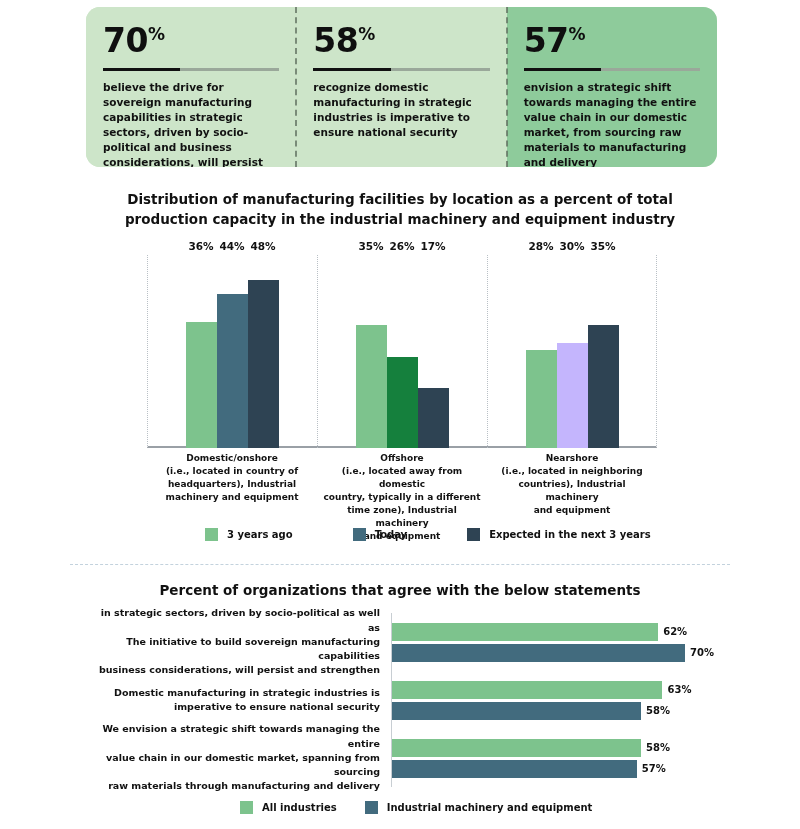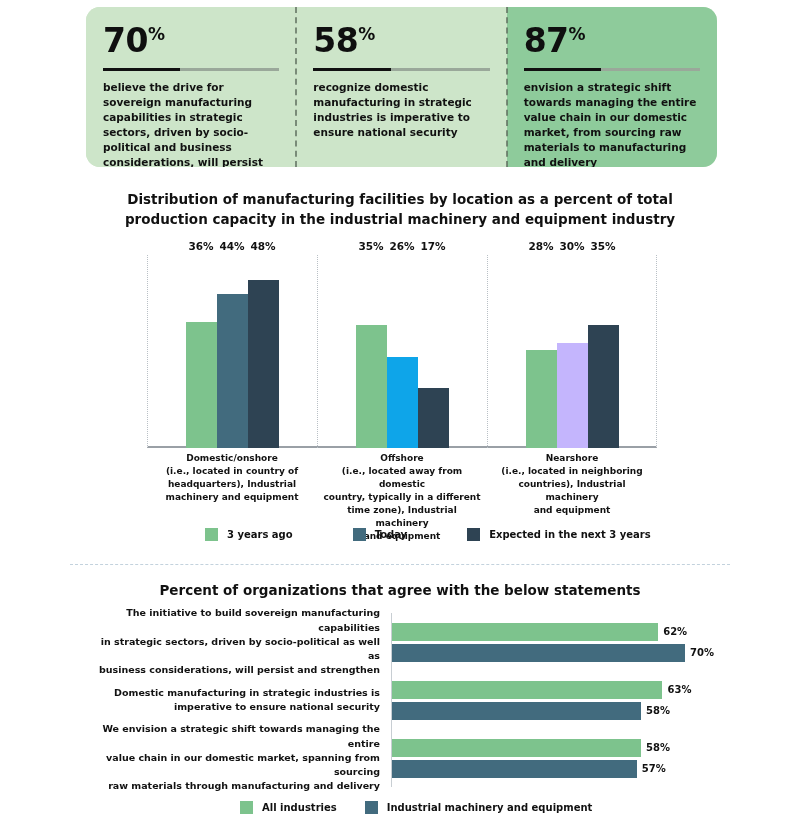--- a/index.html
+++ b/index.html
@@ -245,21 +245,21 @@
   </div>
   <div class="stat-card pale" style="background: rgb(205, 229, 201);">
     <div class="stat-number">
       <span>58</span><sup>%</sup>
     </div>
     <div class="stat-rule"></div>
     <div class="stat-text">recognize domestic manufacturing in strategic industries is imperative to ensure national security</div>
   </div>
   <div class="stat-card vivid" style="background: rgb(142, 203, 155);">
     <div class="stat-number">
-      <span>87</span><sup>%</sup>
+      <span>57</span><sup>%</sup>
     </div>
     <div class="stat-rule"></div>
     <div class="stat-text">envision a strategic shift towards managing the entire value chain in our domestic market, from sourcing raw materials to manufacturing and delivery</div>
   </div>
 </div>
 
 <div class="chart-title" id="title-1">Distribution of manufacturing facilities by location as a percent of total production capacity in the industrial machinery and equipment industry</div>
 
 <div class="vchart">
   <div class="vchart-frame"></div>
@@ -281,21 +281,21 @@
           </div>
         </div>
       </div>
       <div class="vgroup">
         <div class="vbar-wrap">
           <div class="vbar" style="height: 63.6364%; background: rgb(125, 195, 141);">
             <div class="vbar-label">35%</div>
           </div>
         </div>
         <div class="vbar-wrap">
-          <div class="vbar" style="height: 47.2727%; background: #0ea5e9;">
+          <div class="vbar" style="height: 47.2727%; background: #15803d;">
             <div class="vbar-label">26%</div>
           </div>
         </div>
         <div class="vbar-wrap">
           <div class="vbar" style="height: 30.9091%; background: rgb(46, 67, 83); padding-left: 17px;">
             <div class="vbar-label">17%</div>
           </div>
         </div>
       </div>
       <div class="vgroup">
@@ -354,22 +354,22 @@
     </div>
   </div>
 
 <div class="divider"></div>
 
 <div class="chart-title" id="title-2">Percent of organizations that agree with the below statements</div>
 
 <div class="hchart" id="hchart">
     <div class="hrow">
       <div class="hlabel">
+        <div>in strategic sectors, driven by socio-political as well as</div>
         <div>The initiative to build sovereign manufacturing capabilities</div>
-        <div>in strategic sectors, driven by socio-political as well as</div>
         <div>business considerations, will persist and strengthen</div>
       </div>
       <div class="hbars">
         <div class="hbar-line">
           <div class="hbar" style="width: 82.6667%; background: rgb(125, 195, 141);"></div>
           <div class="hbar-label">62%</div>
         </div>
         <div class="hbar-line">
           <div class="hbar" style="width: 93.3333%; background: rgb(66, 107, 126);"></div>
           <div class="hbar-label">70%</div>

